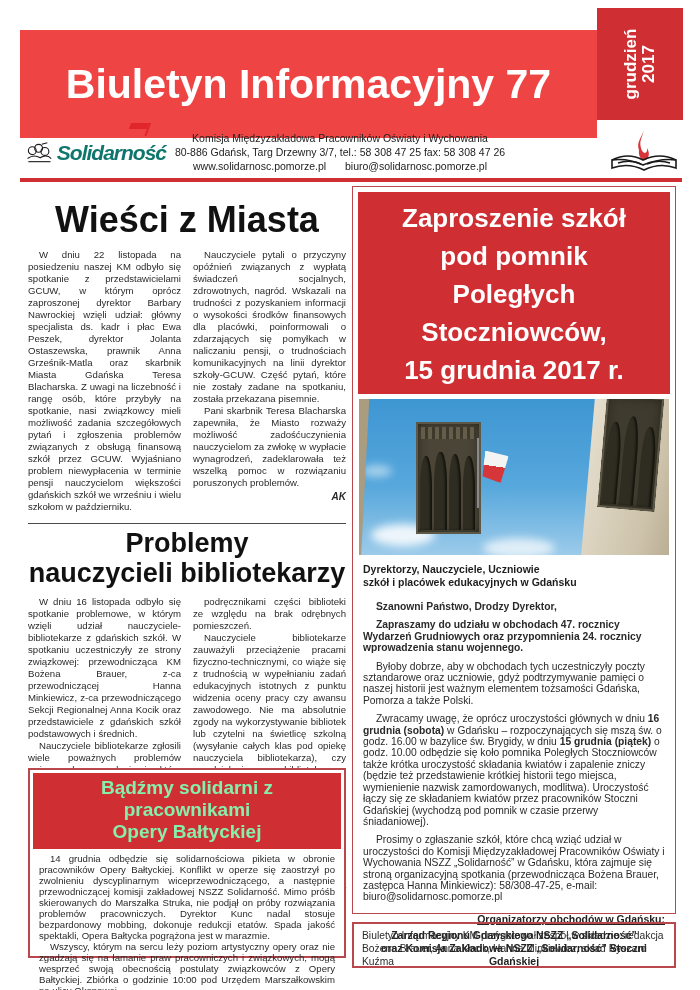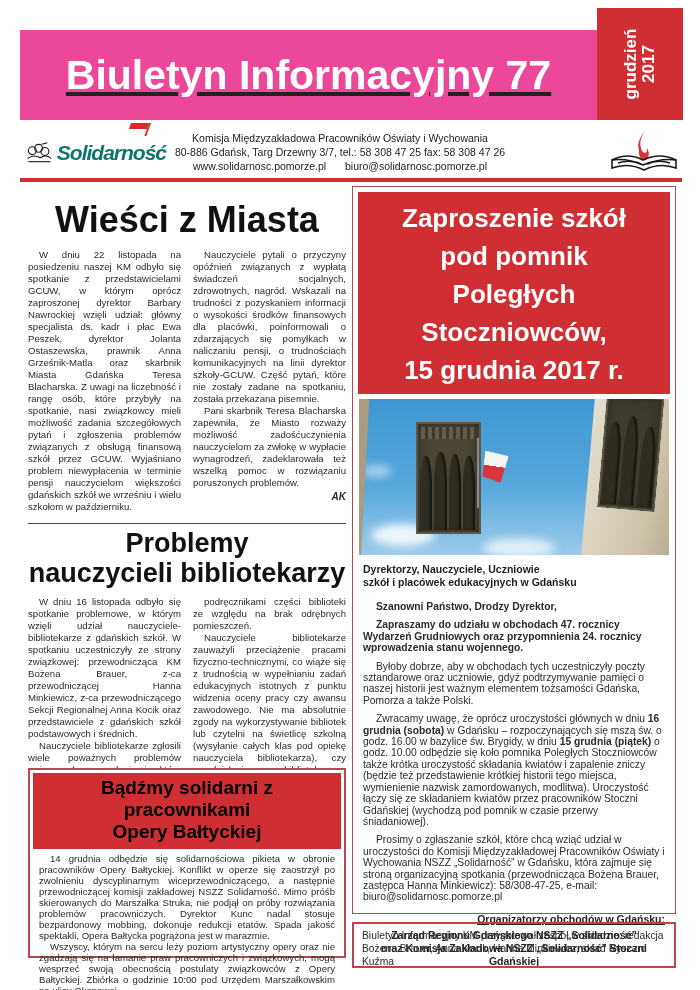--- a/index.html
+++ b/index.html
@@ -5,22 +5,22 @@
   * { margin:0; padding:0; box-sizing:border-box; }
   html,body { background:#e9e9e9; }
   body { font-family:"Liberation Sans", sans-serif; }
   .page {
     position:relative; width:700px; height:990px; background:#ffffff;
     margin:0 auto; overflow:hidden; color:#222;
   }
 
   
   .masthead {
-    position:absolute; left:20px; top:30px; width:577px; height:90px;
-    background:#ec4899; display:flex; align-items:center; justify-content:center;text-decoration:underline;
+    position:absolute; left:20px; top:30px; width:577px; height:108px;
+    background:#ef4444; display:flex; align-items:center; justify-content:center;
   }
   .masthead .title { color:#fff; font-size:41px; font-weight:700; letter-spacing:0; }
   .datebox {
     position:absolute; left:597px; top:8px; width:86px; height:112px;
     background:#cf2e33; display:flex; align-items:center; justify-content:center;
   }
   .datebox .daterot {
     transform:rotate(-90deg); color:#fff; font-weight:700; font-size:17px;
     line-height:18px; text-align:center; white-space:nowrap;
   }
@@ -43,21 +43,21 @@
   .title1 { font-size:36px; line-height:42px; margin-top:4px; }
   .cols { display:flex; gap:12px; margin-top:8px; }
   .col { width:153px; font-size:9.6px; line-height:12px; text-align:justify; color:#2a2a2a; }
   .col p { text-indent:11px; }
   .sig { text-align:right; font-weight:700; font-style:italic; font-size:10px; margin-top:2px; }
   .divider { height:1px; background:#4a4a4a; margin:10px 0 4px 0; }
   .title2 { font-size:27px; line-height:30px; }
 
   
   .operabox { position:absolute; left:28px; top:768px; width:318px; height:190px; border:2px solid #b9474b; padding:3px; background:#fff; }
-  .operaband { background:#cf2e33; color:#000000; text-align:center; font-weight:700; font-size:19px; line-height:22px; padding:4px 2px 6px; }
+  .operaband { background:#cf2e33; color:#86efac; text-align:center; font-weight:700; font-size:19px; line-height:22px; padding:4px 2px 6px; }
   .operabody { padding:4px 6px 0; font-size:9.6px; line-height:11px; text-align:justify; color:#2a2a2a; }
   .operabody p { text-indent:11px; }
 
   
   .rightpanel { position:absolute; left:352px; top:186px; width:324px; height:728px; border:1px solid #b9474b; background:#fff; }
   .banner { margin:5px; height:202px; background:#cf2e33; color:#fff; text-align:center; font-weight:700;
             font-size:26px; line-height:38px; padding-top:7px; }
   .photo { position:relative; margin:2px 6px 0; height:156px; overflow:hidden;
            background:linear-gradient(180deg,#3e96d2 0%, #56a7dc 55%, #9ccbea 100%); }
   .cloud { position:absolute; background:#fff; border-radius:50%; filter:blur(4px); }

